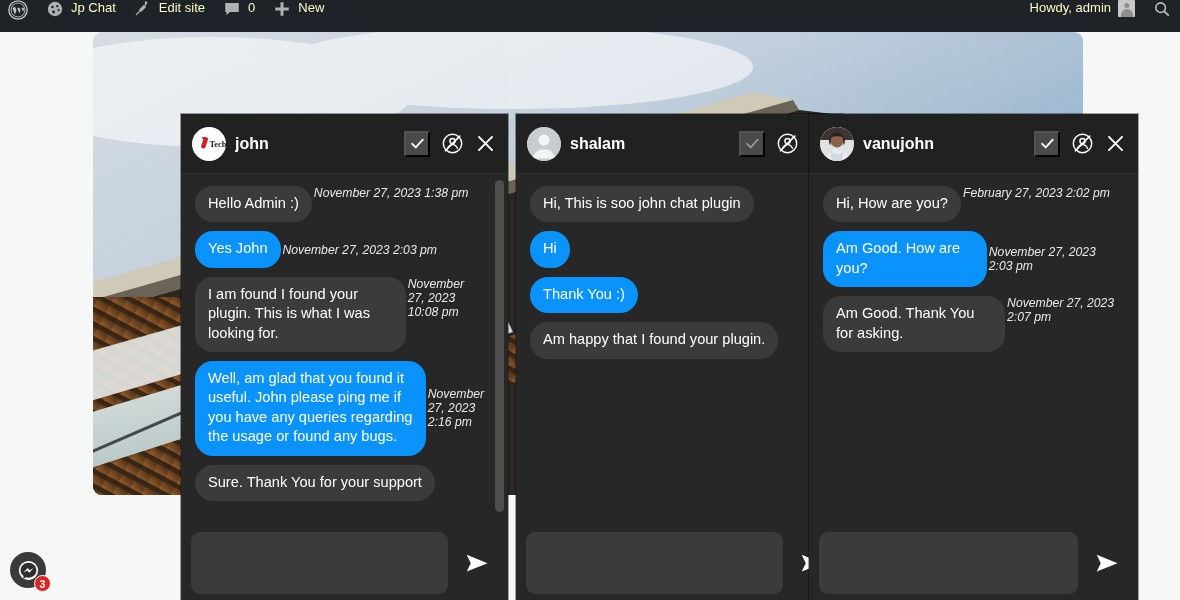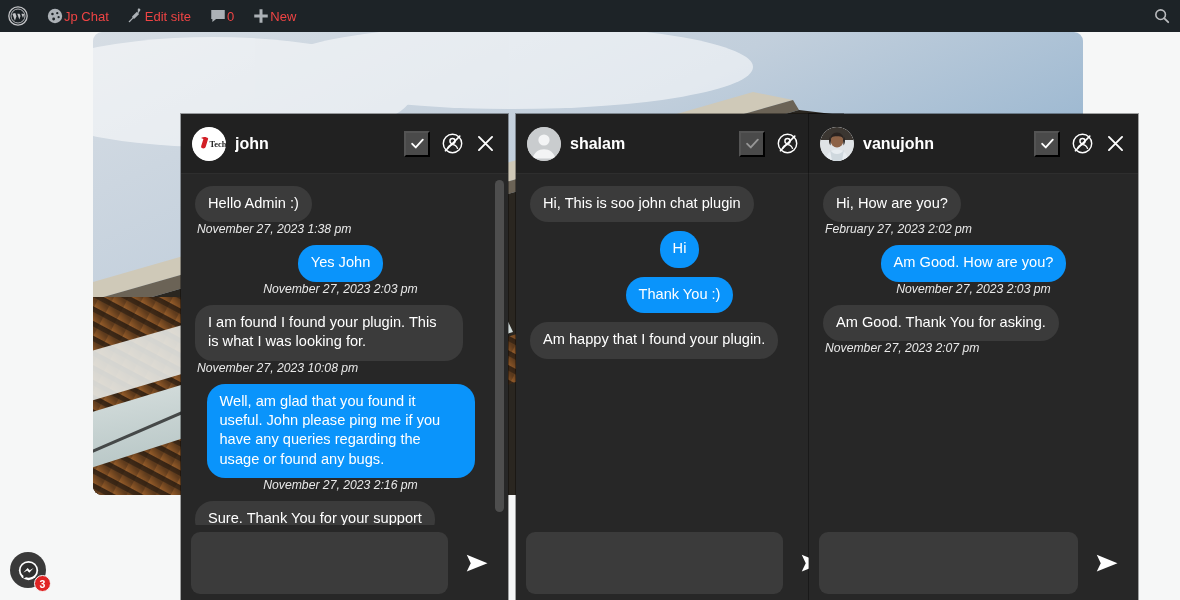--- a/index.html
+++ b/index.html
@@ -14,23 +14,23 @@
   #adminbar {
     position: absolute; top: 0; left: 0;
     width: 1180px; height: 32px;
     background: #1d2327;
     display: flex; align-items: center;
     color: #c3c4c7;
     font-size: 13px;
     z-index: 100;
   }
   .ab-item {
-    display: flex; align-items: center; 
+    display: flex; gap: 7px;
     height: 32px; padding: 0 9px;
-    color: #ef4444; white-space: nowrap;
+    color: #fef9c3; white-space: nowrap;
   }
   .ab-item:first-child { padding-left: 8px; }
   .ab-spacer { flex: 1; }
   .wp-logo-ic { width: 20px; height: 20px; display:block; }
   .ab-ico { width: 18px; height: 18px; display: block; opacity: .95; }
   .ab-avatar {
     width: 17px; height: 17px; border-radius: 1px;
     background: #c9c9c9; position: relative; overflow: hidden;
     display: inline-block;
   }
@@ -99,21 +99,21 @@
   .btn-close svg { width: 21px; height: 21px; display: block; }
 
   
   .msgs {
     flex: 1 1 auto;
     position: relative;
     padding: 12px 14px 6px 14px;
     overflow: hidden;
   }
   .msgs.scrolled { padding-right: 22px; }
-  .row { display: flex; flex-direction: column; margin-bottom: 9px; }
+  .row { display: flex; flex-direction: row; margin-bottom: 9px; }
   .row.in  { align-items: flex-start; }
   .row.out { align-items: center; }
   .bubble {
     max-width: 268px;
     padding: 8px 13px 9px 13px;
     border-radius: 18px;
     font-size: 14.6px;
     line-height: 1.33;
     color: #fff;
     word-wrap: break-word;
@@ -239,20 +239,24 @@
     <span>
       <svg class="ab-ico" viewBox="0 0 24 24">
         <path d="M10 3h4v7h7v4h-7v7h-4v-7H3v-4h7z" fill="#b4b9be"></path>
       </svg>
     </span>
     <span>New</span>
   </a>
 
   <div class="ab-spacer"></div>
 
+  <a class="ab-item">
+    <span>Howdy, admin</span>
+    <span class="ab-avatar"></span>
+  </a>
 
   <a class="ab-item">
     <span>
       <svg class="ab-ico" viewBox="0 0 24 24">
         <circle cx="10.2" cy="10.2" r="6.4" fill="none" stroke="#c3c4c7" stroke-width="2.1"></circle>
         <path d="M15.1 15.1l5.2 5.2" stroke="#c3c4c7" stroke-width="2.4" stroke-linecap="round"></path>
       </svg>
     </span>
   </a>
 </div>

